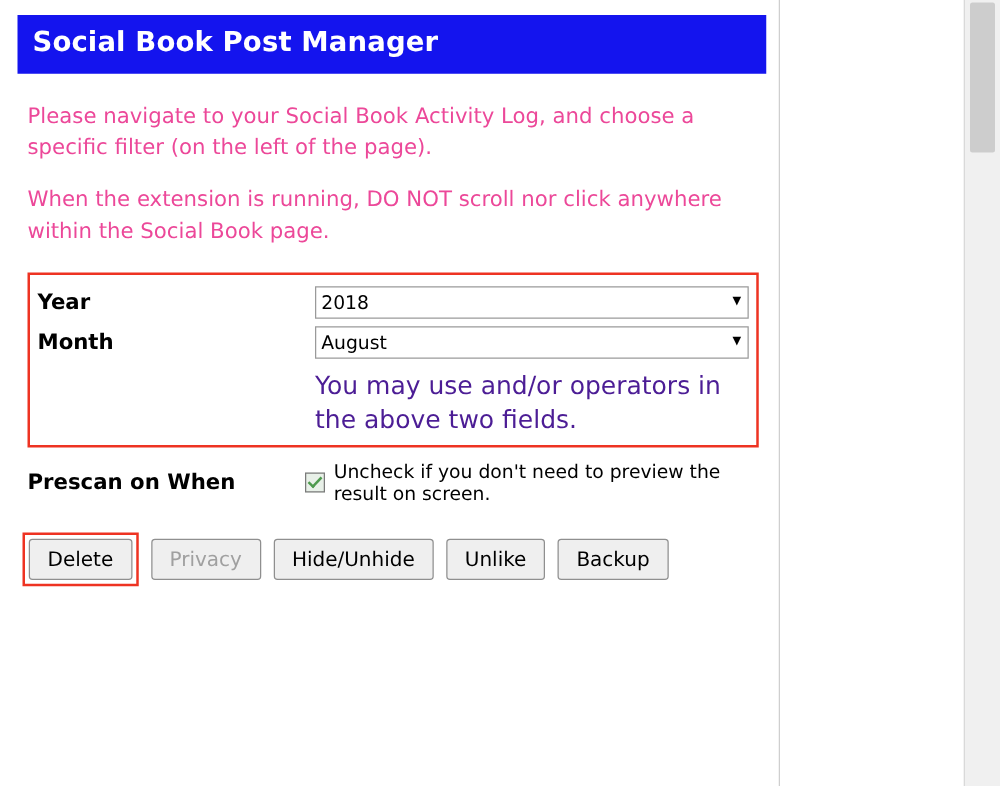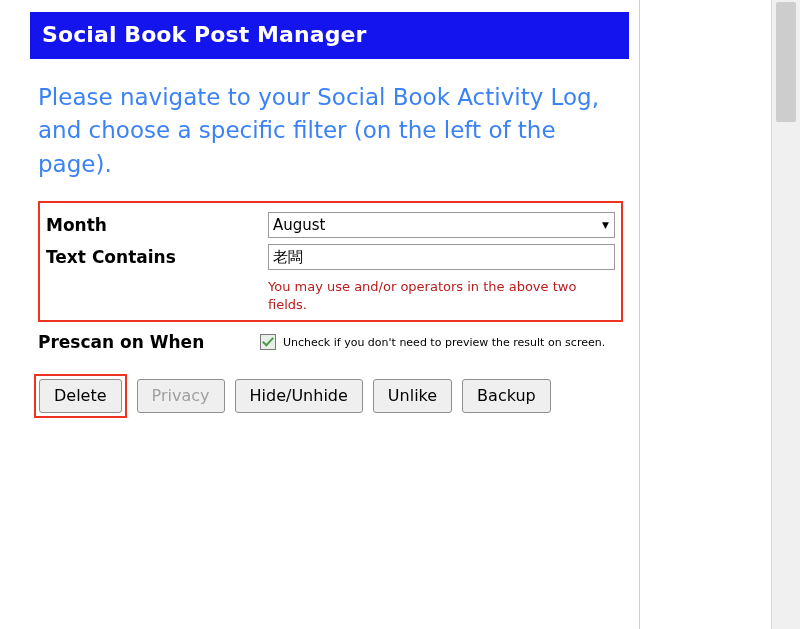--- a/index.html
+++ b/index.html
@@ -9,21 +9,21 @@
   }
   body {
     width: 800px;
     height: 629px;
     font-family: "DejaVu Sans", sans-serif;
     overflow: hidden;
     position: relative;
   }
   #app {
     position: absolute;
-    left: 16px;
+    left: 0;
     top: 0;
     width: 624px;
     height: 629px;
     background: #ffffff;
     box-sizing: border-box;
     border-right: 1px solid #cfcfcf;
   }
   
   #scrollbar {
     position: absolute;
@@ -52,23 +52,23 @@
     font-weight: bold;
     padding: 10px 12px 12px 12px;
     letter-spacing: 0.1px;
   }
 
   .content {
     padding: 0 16px 0 22px;
   }
 
   p.intro {
-    font-size: 23px;
+    font-size: 17px;
     line-height: 1.45;
-    color: #3b82f6;
+    color: #ec4899;
     margin: 18px 0 0 0;
     max-width: 700px;
   }
   p.intro.first { margin-top: 22px; }
 
   
   .filter-panel {
     position: relative;
     margin: 20px 0 0 0;
     border: 2px solid #ee3322;
@@ -120,22 +120,22 @@
     font-size: 9px;
     color: #000;
     pointer-events: none;
     line-height: 1;
   }
   input.ctl.cjk {
     font-family: "DejaVu Sans", sans-serif;
   }
 
   .hint {
-    font-size: 13px;
-    color: #b91c1c;
+    font-size: 20px;
+    color: #4c1d95;
     padding: 2px 0 0 0;
     line-height: 1.35;
   }
 
   .lower-section { margin-top: 6px; }
   .lower-section table.form td { padding: 4px 0; }
 
   .check-row {
     display: flex;
     align-items: center;
@@ -153,21 +153,21 @@
     content: "";
     position: absolute;
     left: 4px;
     top: 0px;
     width: 4px;
     height: 9px;
     border: solid #4e9a4e;
     border-width: 0 2px 2px 0;
     transform: rotate(43deg);
   }
-  .check-label { font-size: 11px; color: #000; }
+  .check-label { font-size: 15px; color: #000; }
 
   .buttons {
     position: relative;
     margin: 18px 0 0 0;
     padding: 0;
     display: flex;
     align-items: center;
     gap: 10px;
   }
   .btn {
@@ -195,39 +195,45 @@
 </head>
 <body>
 
 <div id="app">
 
   <div class="titlebar">Social Book Post Manager</div>
 
   <div class="content">
 
     <p class="intro first">Please navigate to your Social Book Activity Log, and choose a specific filter (on the left of the page).</p>
+    <p class="intro">When the extension is running, DO NOT scroll nor click anywhere within the Social Book page.</p>
 
     <div class="filter-panel">
       <table class="form">
         <tbody>
+            <tr>
+          <td class="label">Year</td>
+          <td class="field">
+            <span class="selwrap">
+              <select class="ctl">
+                <option>2018</option>
+              </select>
+              <span class="arrow">▼</span>
+            </span>
+          </td>
+        </tr>
         <tr>
           <td class="label">Month</td>
           <td class="field">
             <span class="selwrap">
               <select class="ctl">
                 <option>August</option>
               </select>
               <span class="arrow">▼</span>
             </span>
-          </td>
-        </tr>
-        <tr>
-          <td class="label">Text Contains</td>
-          <td class="field">
-            <input class="ctl cjk" type="text" value="老闆" style="">
           </td>
         </tr>
         <tr>
           <td class="label"></td>
           <td class="field">
             <div class="hint">You may use and/or operators in the above two fields.</div>
           </td>
         </tr>
       </tbody>
         </table>

